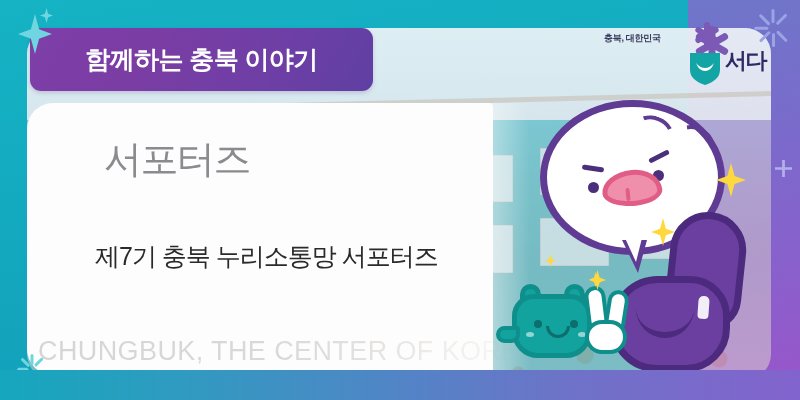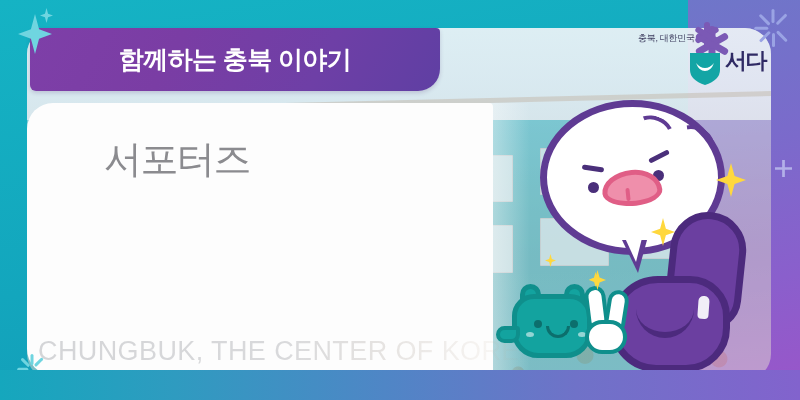--- a/index.html
+++ b/index.html
@@ -107,28 +107,29 @@
   }
   .white-card-fade{
     position:absolute;left:410px;top:103px;
     width:120px;height:272px;
     background:linear-gradient(90deg,rgba(253,253,253,1) 0%,rgba(253,253,253,.72) 45%,rgba(253,253,253,0) 100%);
   }
 
   
   .header-tab{
     position:absolute;left:30px;top:28px;
-    width:410px;height:63px;
+    width:343px;height:63px;
     background:linear-gradient(118deg,#7e3fa8 0%,#7a3da4 35%,#6e3fa6 70%,#5f3fa3 100%);
     border-top-left-radius:6px;
     border-bottom-left-radius:6px;
     border-top-right-radius:4px;
     border-bottom-right-radius:22px;
     display:flex;align-items:center;justify-content:center;
     box-shadow:0 2px 4px rgba(60,30,95,.18);
+    border-radius:11px;
   }
   .header-tab-label{
     color:#ffffff;
     font-size:25px;
     font-weight:bold;
     letter-spacing:-.6px;
     white-space:nowrap;
   }
 
   
@@ -175,23 +176,22 @@
   }
 
   
   .ci-logo{
     position:absolute;left:600px;top:32px;
     width:170px;height:60px;
   }
   .ci-top{
     position:absolute;left:4px;top:0px;
     color:#3a3a5c;
-    font-size:9px;font-weight:normal;letter-spacing:-.3px;
-    white-space:nowrap;
-    margin-left:34px;
+    font-size:9px;font-weight:bold;letter-spacing:-.3px;
+    white-space:nowrap;
   }
   .ci-word1{
     position:absolute;left:2px;top:14px;
     color:#2f2a64;
     font-size:22px;font-weight:bold;letter-spacing:-1.6px;
     white-space:nowrap;
   }
   .ci-word2{
     position:absolute;left:125px;top:14px;
     color:#2f2a64;
@@ -424,20 +424,21 @@
   <div class="white-card"></div>
   <div class="white-card-fade"></div>
 
   <div class="header-tab">
     <span class="header-tab-label">함께하는 충북 이야기</span>
   </div>
 
   <div class="title-row">
     <span class="title-sub">서포터즈</span>
   </div>
+  <div class="subtitle">제7기 충북 누리소통망 서포터즈</div>
 
   <div class="watermark">CHUNGBUK, THE CENTER OF KOREA</div>
 
   <div class="ci-logo">
     <span class="ci-top">충북, 대한민국</span>
     <span class="ci-word2">서다</span>
 
     <svg class="ci-flower" width="40" height="40" viewBox="0 0 40 40">
       <g fill="#7b59b5">
         <rect x="16.5" y="2" width="7" height="36" rx="3.4"></rect>

